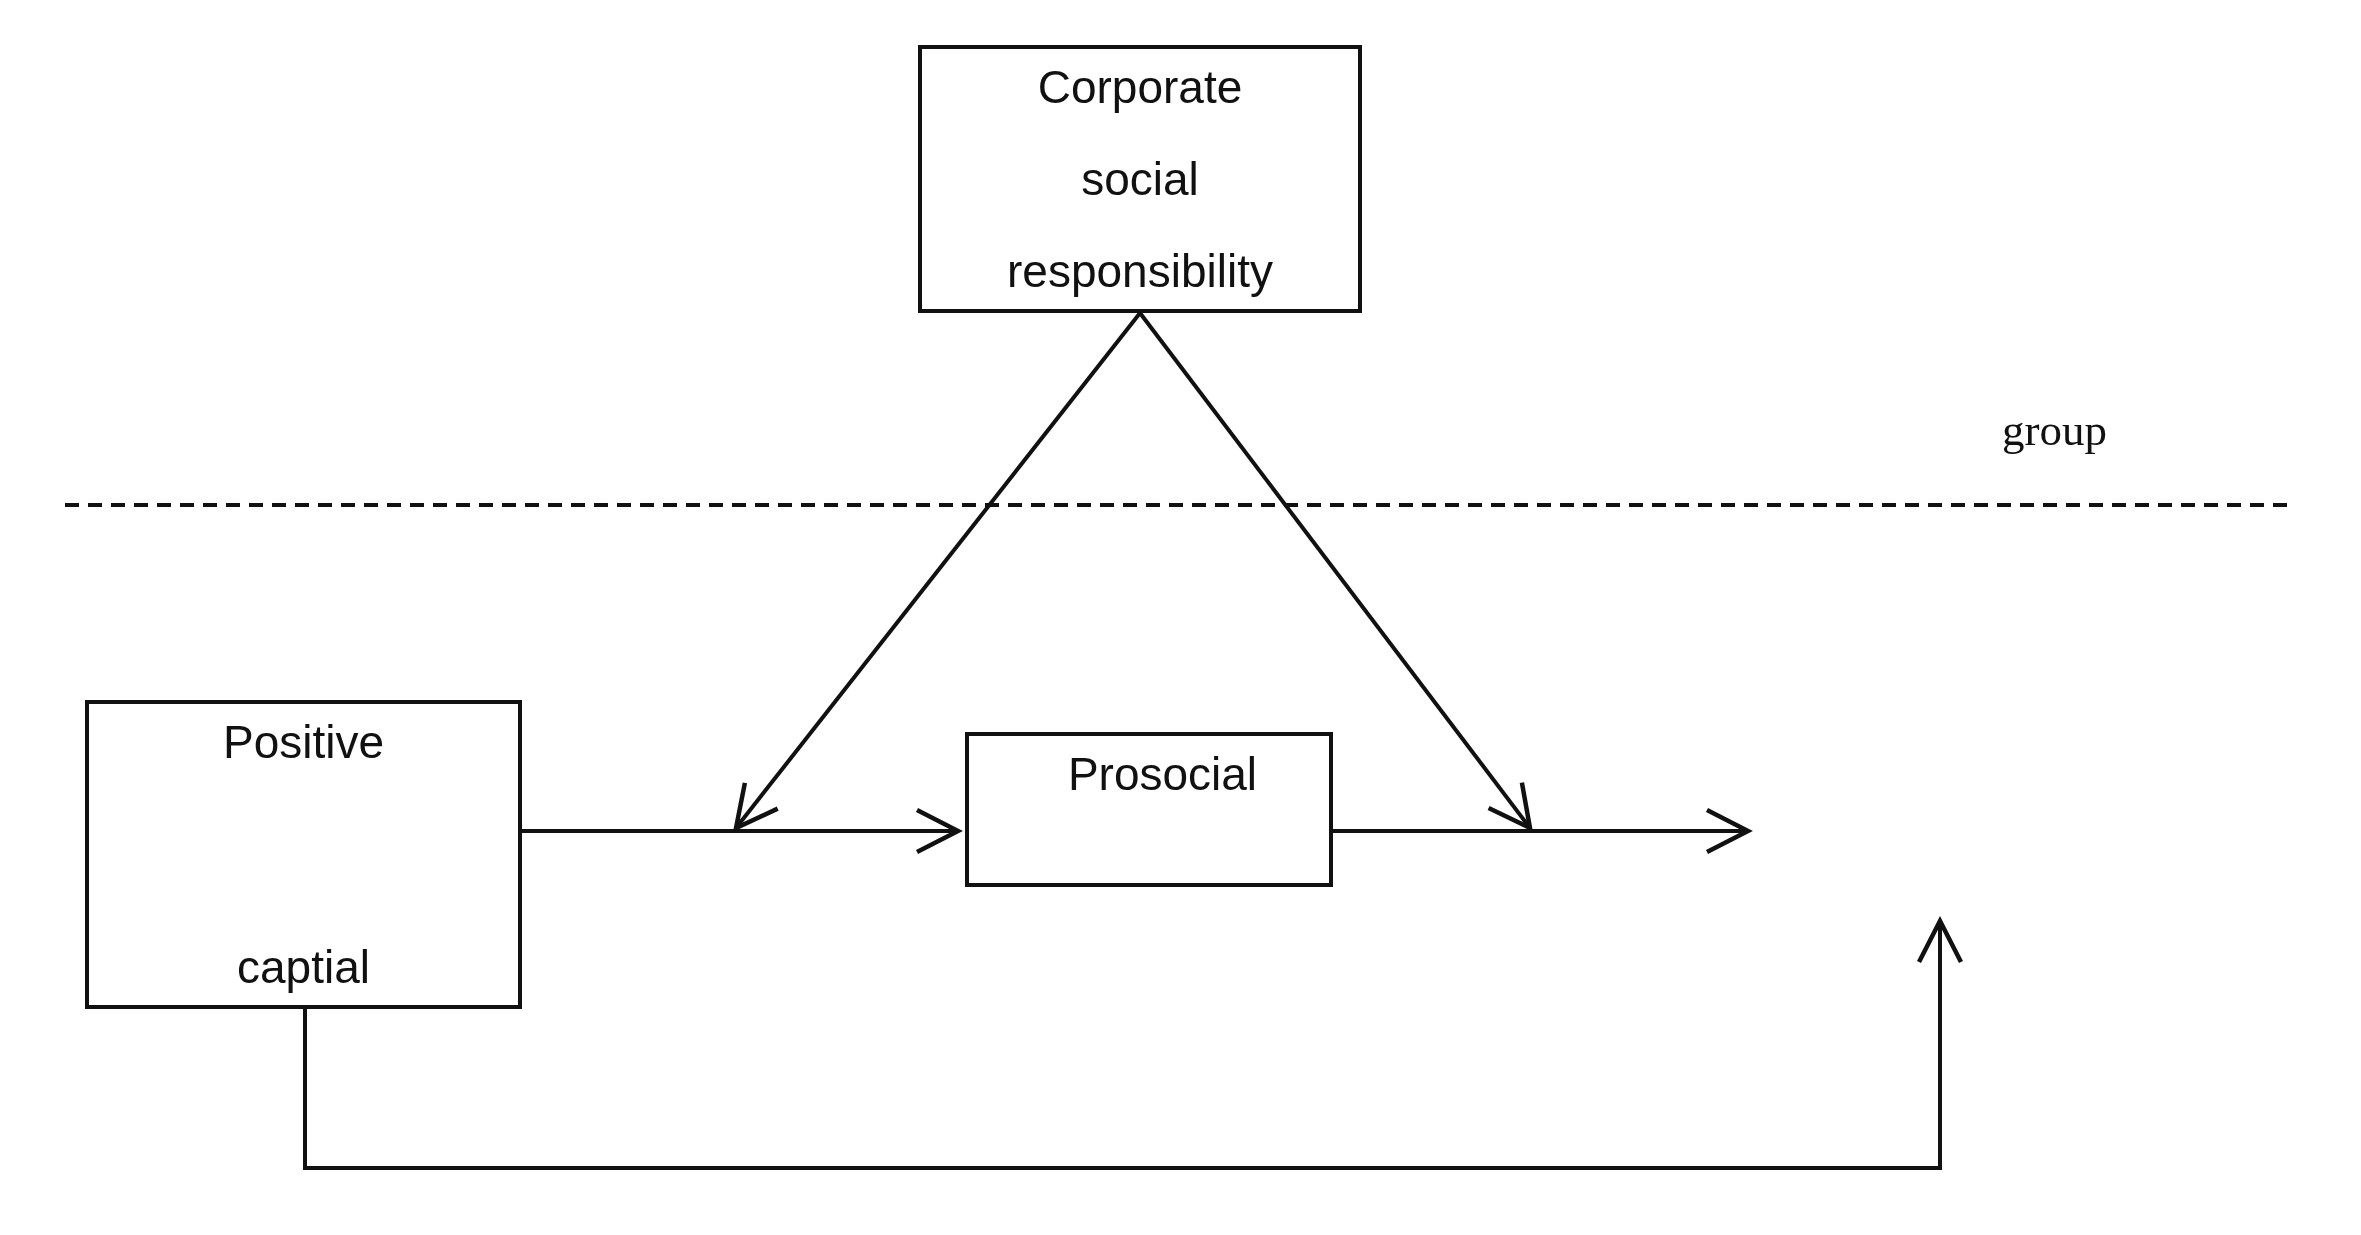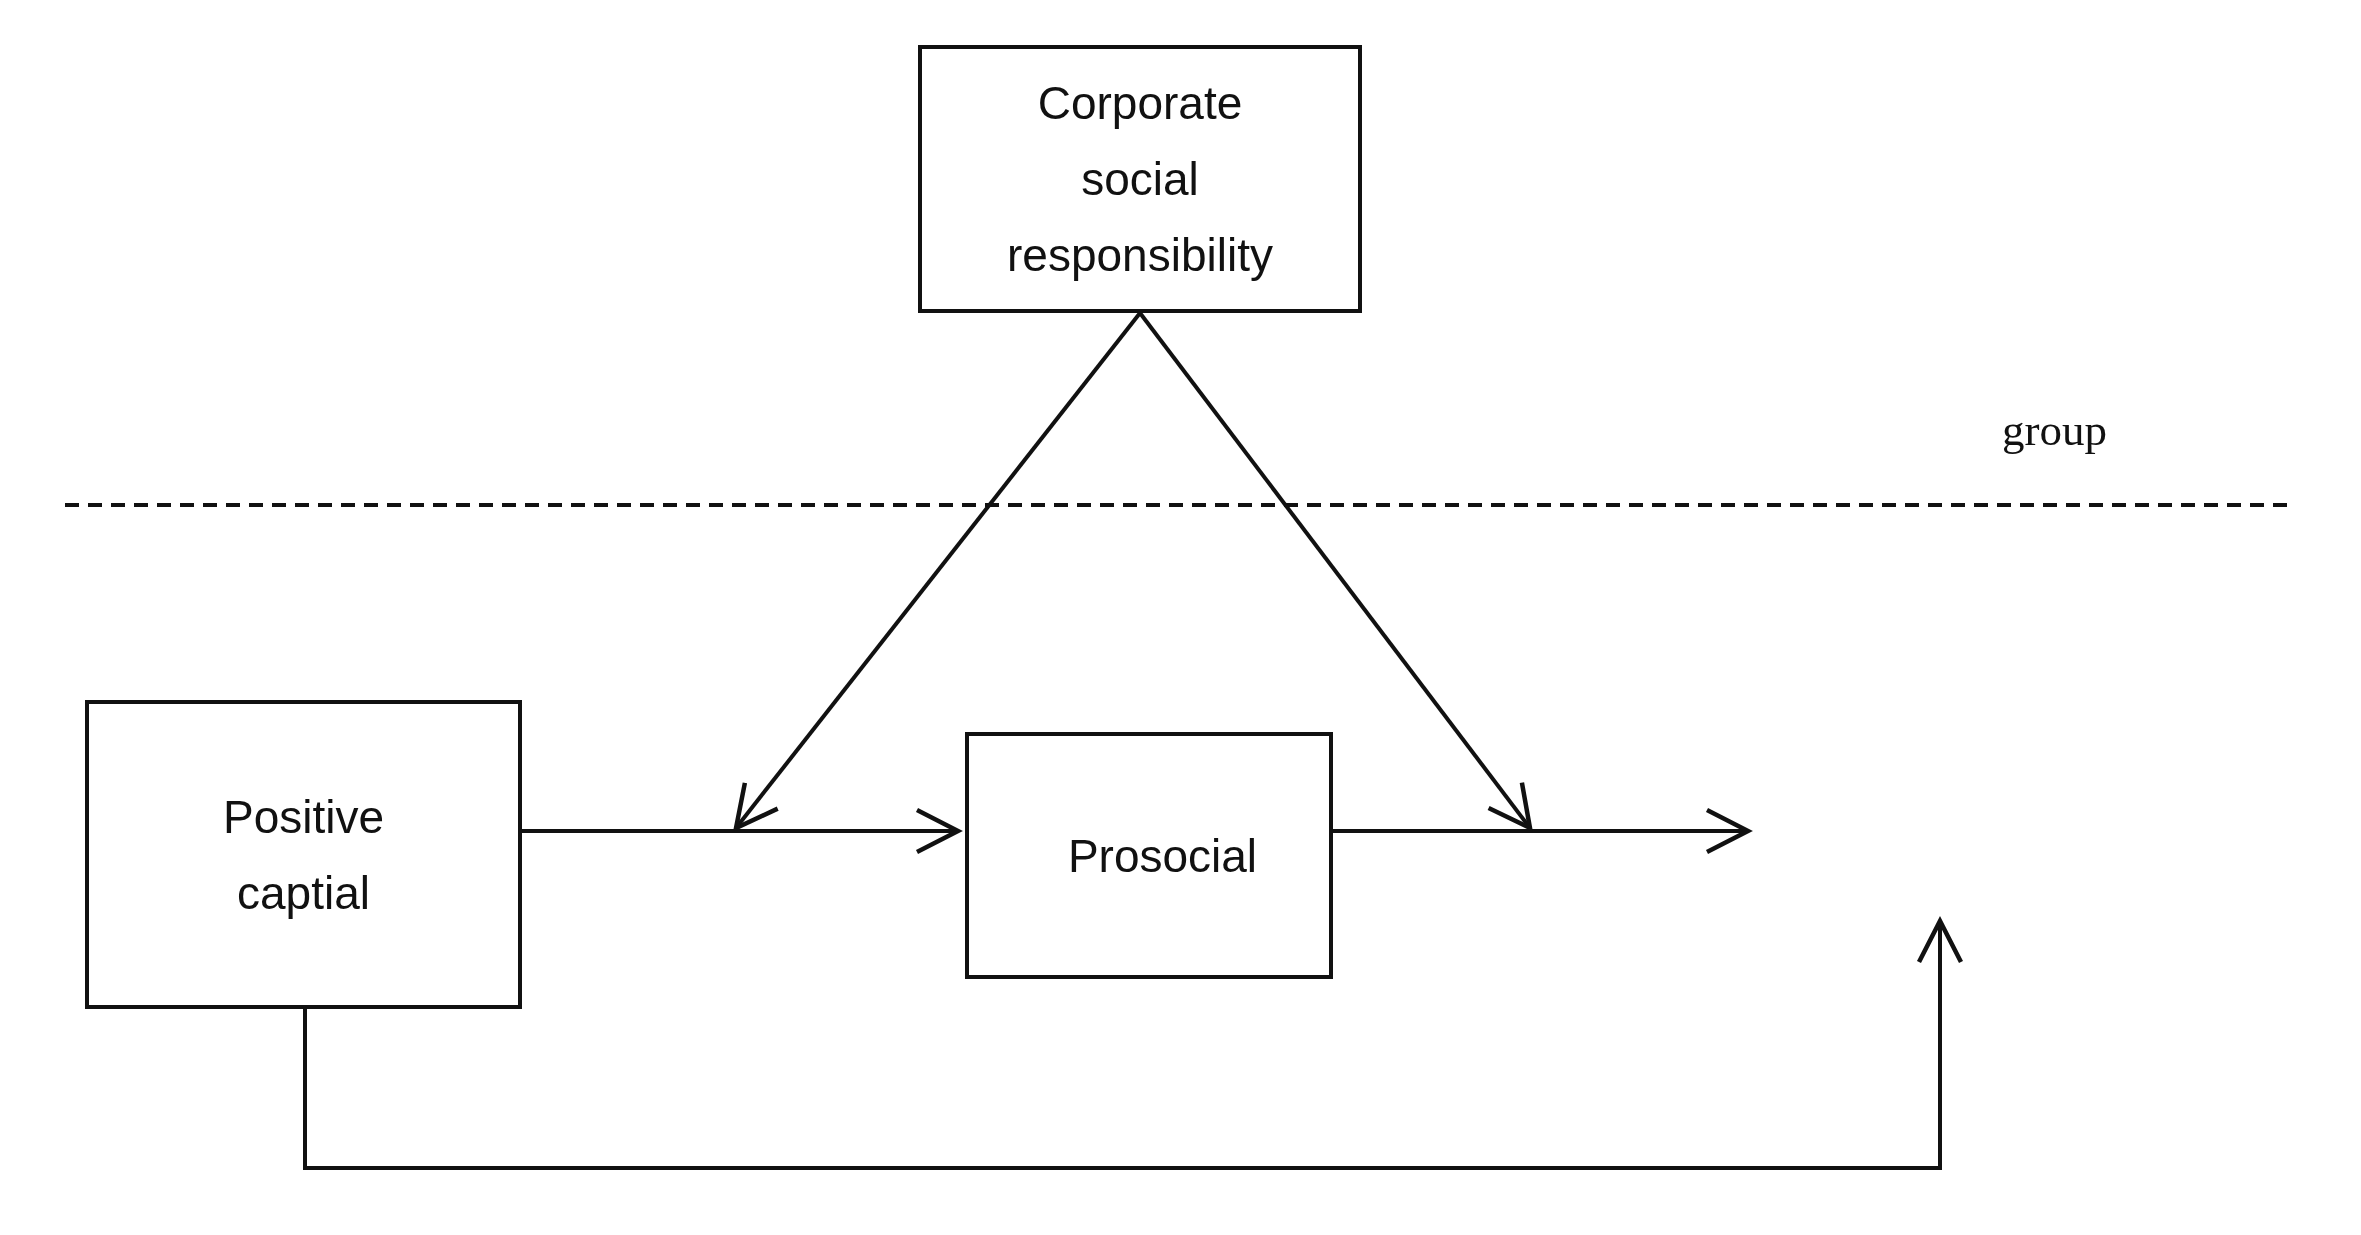--- a/index.html
+++ b/index.html
@@ -29,38 +29,39 @@
     flex-direction: column;
     align-items: center;
     justify-content: center;
     text-align: center;
   }
   .node-sans {
     font-family: "Liberation Sans", sans-serif;
     font-size: 46px;
     line-height: 76px;
     font-weight: 400;
+    justify-content: space-between;
   }
   .node-serif {
     font-family: "Liberation Serif", serif;
     font-size: 50px;
     line-height: 60px;
   }
   .node .line { display: block; }
   .side-label {
     position: absolute;
     width: 300px;
     color: var(--ink, #111111);
     font-family: "Liberation Serif", serif;
     font-size: 45px;
     line-height: 60px;
   }
   #node-csr       { left: 918px;  top: 45px;  width: 444px; height: 268px; }
   #node-ppc       { left: 85px;   top: 700px; width: 437px; height: 309px; }
-  #node-prosocial { left: 965px;  top: 732px; width: 368px; height: 247px; padding-left: 27px; }
+  #node-prosocial { left: 965px;  top: 732px; width: 368px; height: 155px; padding-left: 27px; }
   #node-ocb       { left: 1753px; top: 737px; width: 369px; height: 176px; }
   #label-group      { left: 2002px; top: 400px; }
   #label-individual { left: 1988px; top: 543px; }
 </style>
 </head>
 <body>
 
 <div class="canvas">
 
   <svg class="layer" viewBox="0 0 2361 1235" aria-hidden="true">

